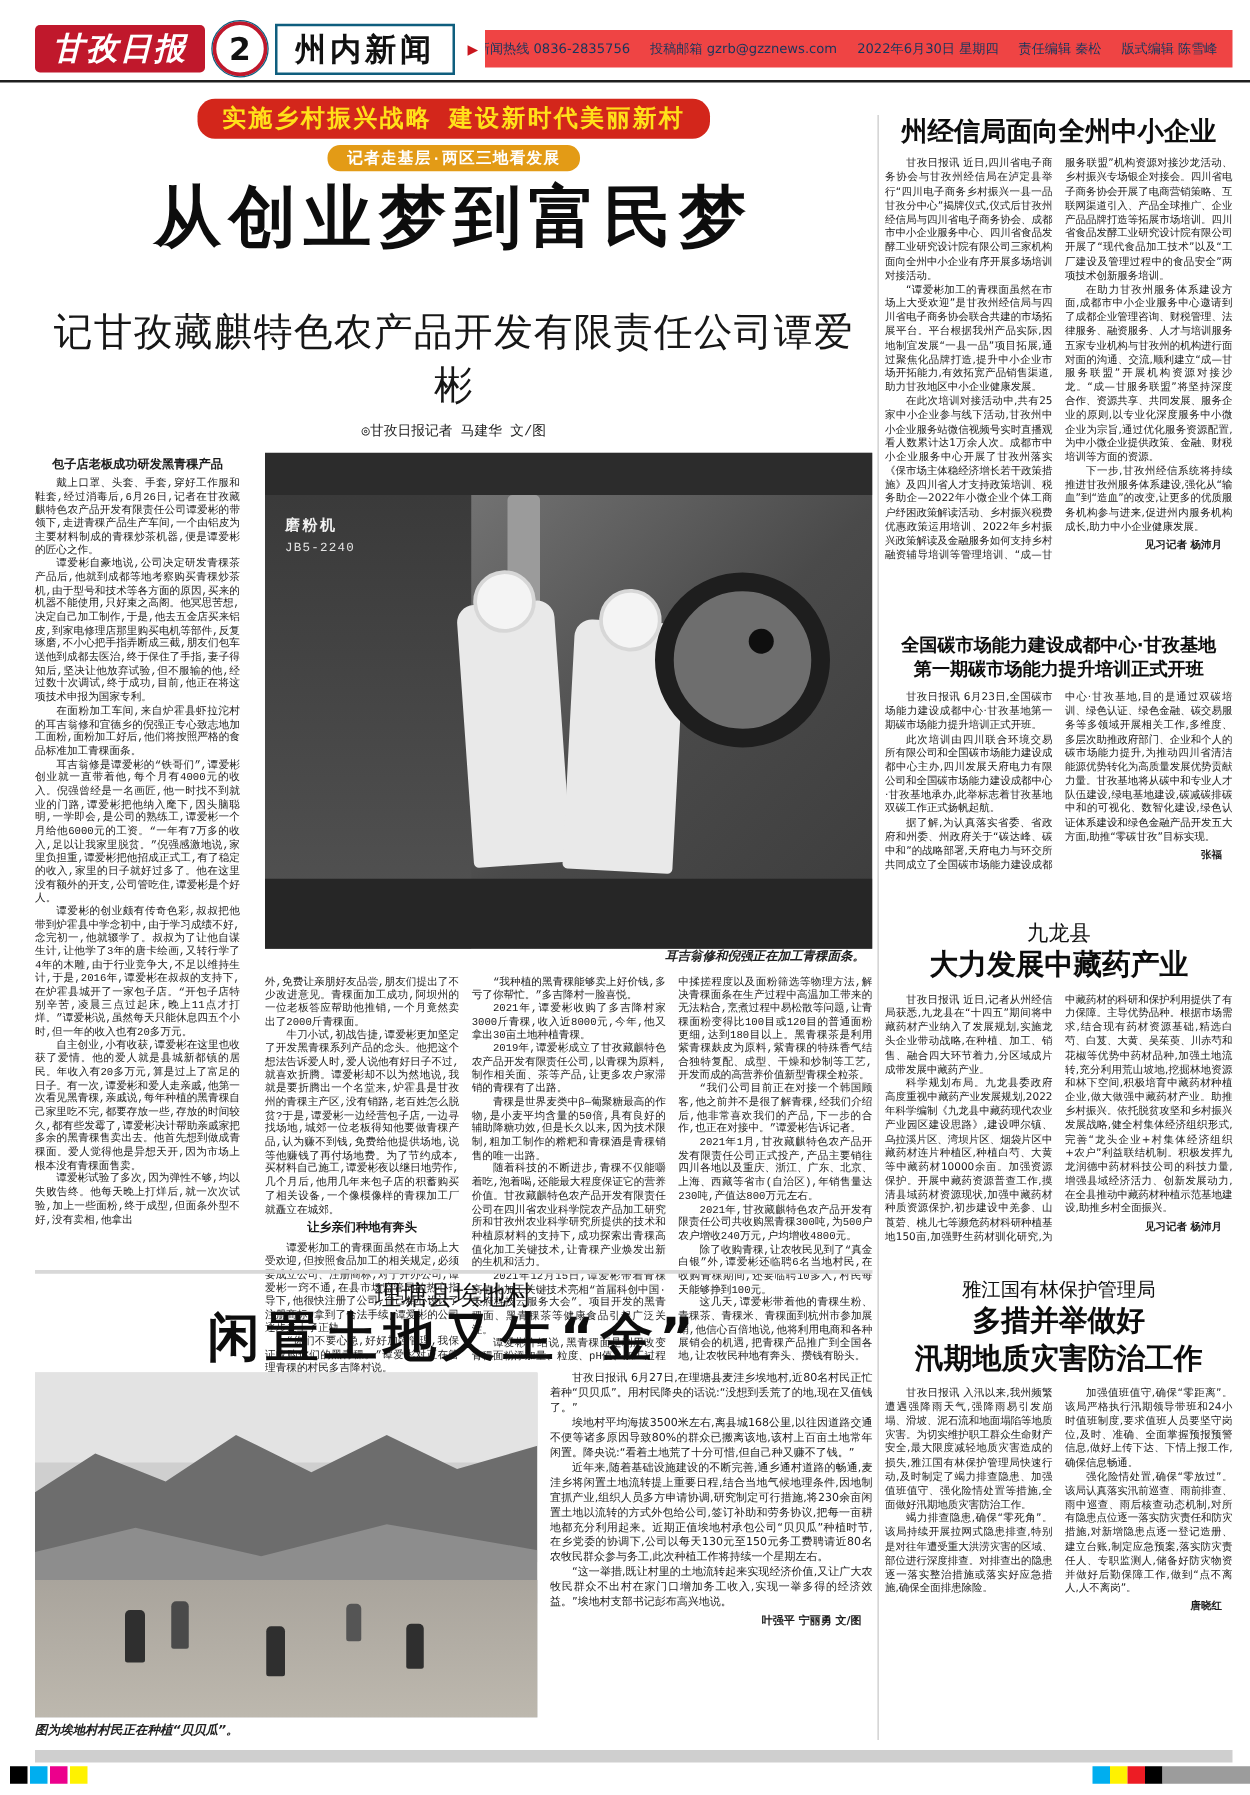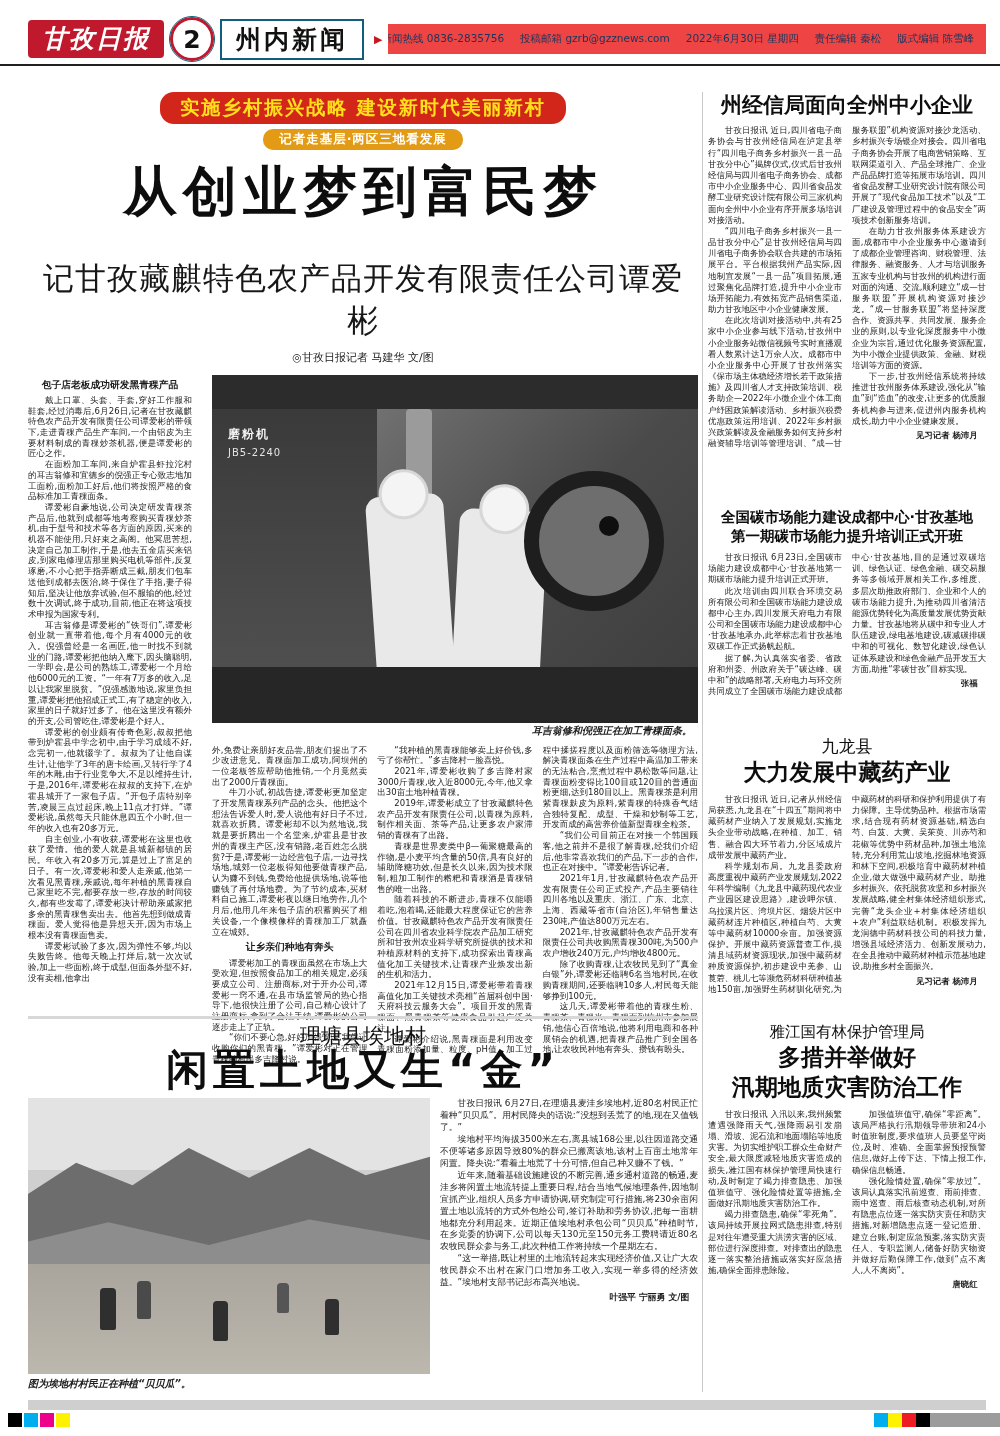--- a/index.html
+++ b/index.html
@@ -18,33 +18,33 @@
   .infobar{flex:1;height:30px;background:#dbe8f4;display:flex;align-items:center;gap:16px;
         padding:0 12px;font-size:10.5px;color:#17365d;white-space:nowrap;overflow:hidden;}
   .top-rule{position:absolute;left:0;right:0;top:64px;border-top:2px solid #1f1f1f;}
   
   .para{margin:0;text-align:justify;}
   .para.p{text-indent:2em;}
   .para.cont{text-indent:0;}
   .para.subhead{font-weight:bold;text-align:center;text-indent:0;margin:4px 0;font-size:1.15em;}
   .para.sig{text-align:right;text-indent:0;padding-right:1em;font-weight:bold;margin-top:3px;}
   
-  .left-main{position:absolute;left:28px;top:92px;width:670px;height:936px;}
+  .left-main{position:absolute;left:28px;top:79px;width:670px;height:936px;font-family:Liberation Mono, monospace;}
   .banner1{width:fit-content;margin:0 auto;background:#d3261b;color:#ffe11a;font-weight:bold;
         font-size:19px;letter-spacing:2px;padding:3px 20px;border-radius:14px;}
   .banner2{width:fit-content;margin:5px auto 0;background:#e39b16;color:#fff;font-weight:bold;
         font-size:12.5px;letter-spacing:1px;padding:2px 16px;border-radius:10px;}
   .main-title{margin-top:12px;text-align:center;font-size:54px;font-weight:bold;letter-spacing:6px;color:#0d0d0d;line-height:1.1;}
   .main-deck{margin-top:8px;text-align:center;font-size:31px;letter-spacing:1px;color:#171717;}
   .main-byline{margin-top:8px;text-align:center;font-size:11px;color:#222;}
   .article-body{margin-top:10px;display:flex;gap:20px;height:740px;overflow:hidden;
         font-size:8.5px;line-height:1.26;}
   .col1{width:164px;flex:none;overflow:hidden;}
   .right-wrap{flex:1;display:flex;flex-direction:column;overflow:hidden;}
-  .main-photo{height:348px;position:relative;background:linear-gradient(135deg,#8a8a8a,#4a4a4a 60%,#3c3c3c);overflow:hidden;flex:none;text-align:center;}
+  .main-photo{height:397px;position:relative;background:linear-gradient(135deg,#8a8a8a,#4a4a4a 60%,#3c3c3c);overflow:hidden;flex:none;text-align:center;}
   .mp-ceiling{position:absolute;left:0;top:0;right:0;height:34px;background:#2c2c2c;}
   .mp-machine-left{position:absolute;left:0;top:34px;width:34%;height:100%;background:linear-gradient(#3a3a3a,#565656);}
   .mp-label{position:absolute;left:16px;top:52px;color:#f2f2f2;font-weight:bold;font-size:12px;letter-spacing:2px;}
   .mp-label2{position:absolute;left:16px;top:72px;color:#e4e4e4;font-size:10px;letter-spacing:1px;}
   .mp-pipe{position:absolute;left:40%;top:34px;width:26px;height:150px;background:#9b9b9b;border-radius:4px;}
   .mp-worker{position:absolute;background:#e9e9e9;border-radius:14px 14px 4px 4px;}
   .mp-w1{left:33%;top:120px;width:78px;height:210px;transform:rotate(-4deg);}
   .mp-w2{left:50%;top:135px;width:88px;height:200px;transform:rotate(3deg);}
   .mp-head{position:absolute;left:50%;top:-26px;transform:translateX(-50%);width:44px;height:44px;border-radius:50%;background:#f4f4f4;border:3px solid #d7d7d7;}
   .mp-wheel{position:absolute;right:34px;top:96px;width:110px;height:110px;border-radius:50%;border:15px solid #1e1e1e;background:#6e6e6e;}
@@ -124,22 +124,22 @@
     <div class="banner1" style="background-color: rgb(211, 38, 27);">实施乡村振兴战略 建设新时代美丽新村</div>
     <div class="banner2" style="background-color: rgb(227, 155, 22);">记者走基层·两区三地看发展</div>
     <h1 class="main-title">从创业梦到富民梦</h1>
     <div class="main-deck">记甘孜藏麒特色农产品开发有限责任公司谭爱彬</div>
     <div class="main-byline">◎甘孜日报记者 马建华 文/图</div>
 
     <div class="article-body">
       <div class="col1">
           <p class="para subhead">包子店老板成功研发黑青稞产品</p>
           <p class="para p">戴上口罩、头套、手套,穿好工作服和鞋套,经过消毒后,6月26日,记者在甘孜藏麒特色农产品开发有限责任公司谭爱彬的带领下,走进青稞产品生产车间,一个由铝皮为主要材料制成的青稞炒茶机器,便是谭爱彬的匠心之作。</p>
+          <p class="para p">谭爱彬自豪地说,公司决定研发青稞茶产品后,他就到成都等地考察购买青稞炒茶机,由于型号和技术等各方面的原因,买来的机器不能使用,只好束之高阁。他冥思苦想,决定自己加工制作,于是,他去五金店买来铝皮,到家电修理店那里购买电机等部件,反复琢磨,不小心把手指弄断成三截,朋友们包车送他到成都去医治,终于保住了手指,妻子得知后,坚决让他放弃试验,但不服输的他,经过数十次调试,终于成功,目前,他正在将这项技术申报为国家专利。</p>
           <p class="para p">在面粉加工车间,来自炉霍县虾拉沱村的耳吉翁修和宜德乡的倪强正专心致志地加工面粉,面粉加工好后,他们将按照严格的食品标准加工青稞面条。</p>
-          <p class="para p">谭爱彬自豪地说,公司决定研发青稞茶产品后,他就到成都等地考察购买青稞炒茶机,由于型号和技术等各方面的原因,买来的机器不能使用,只好束之高阁。他冥思苦想,决定自己加工制作,于是,他去五金店买来铝皮,到家电修理店那里购买电机等部件,反复琢磨,不小心把手指弄断成三截,朋友们包车送他到成都去医治,终于保住了手指,妻子得知后,坚决让他放弃试验,但不服输的他,经过数十次调试,终于成功,目前,他正在将这项技术申报为国家专利。</p>
           <p class="para p">耳吉翁修是谭爱彬的“铁哥们”,谭爱彬创业就一直带着他,每个月有4000元的收入。倪强曾经是一名画匠,他一时找不到就业的门路,谭爱彬把他纳入麾下,因头脑聪明,一学即会,是公司的熟练工,谭爱彬一个月给他6000元的工资。“一年有7万多的收入,足以让我家里脱贫。”倪强感激地说,家里负担重,谭爱彬把他招成正式工,有了稳定的收入,家里的日子就好过多了。他在这里没有额外的开支,公司管吃住,谭爱彬是个好人。</p>
           <p class="para p">谭爱彬的创业颇有传奇色彩,叔叔把他带到炉霍县中学念初中,由于学习成绩不好,念完初一,他就辍学了。叔叔为了让他自谋生计,让他学了3年的唐卡绘画,又转行学了4年的木雕,由于行业竞争大,不足以维持生计,于是,2016年,谭爱彬在叔叔的支持下,在炉霍县城开了一家包子店。“开包子店特别辛苦,凌晨三点过起床,晚上11点才打烊。”谭爱彬说,虽然每天只能休息四五个小时,但一年的收入也有20多万元。</p>
           <p class="para p">自主创业,小有收获,谭爱彬在这里也收获了爱情。他的爱人就是县城新都镇的居民。年收入有20多万元,算是过上了富足的日子。有一次,谭爱彬和爱人走亲戚,他第一次看见黑青稞,亲戚说,每年种植的黑青稞自己家里吃不完,都要存放一些,存放的时间较久,都有些发霉了,谭爱彬决计帮助亲戚家把多余的黑青稞售卖出去。他首先想到做成青稞面。爱人觉得他是异想天开,因为市场上根本没有青稞面售卖。</p>
           <p class="para p">谭爱彬试验了多次,因为弹性不够,均以失败告终。他每天晚上打烊后,就一次次试验,加上一些面粉,终于成型,但面条外型不好,没有卖相,他拿出</p>
         </div>
       <div class="right-wrap">
         <figure class="main-photo" style="margin:0">
           <div class="mp-ceiling"></div>
           <div class="mp-machine-left"></div>
           <div class="mp-label">磨粉机</div>
@@ -209,21 +209,21 @@
         </div>
     </div>
   </section>
 
   <aside class="right-col">
 
     <div>
       <div class="rc-title t-a">州经信局面向全州中小企业</div>
       <div class="rc-body body-a">
           <p class="para p">甘孜日报讯 近日,四川省电子商务协会与甘孜州经信局在泸定县举行“四川电子商务乡村振兴一县一品甘孜分中心”揭牌仪式,仪式后甘孜州经信局与四川省电子商务协会、成都市中小企业服务中心、四川省食品发酵工业研究设计院有限公司三家机构面向全州中小企业有序开展多场培训对接活动。</p>
-          <p class="para p">“四川电子商务乡村振兴一县一品甘孜分中心”是甘孜州经信局与四川省电子商务协会联合共建的市场拓展平台。平台根据我州产品实际,因地制宜发展“一县一品”项目拓展,通过聚焦化品牌打造,提升中小企业市场开拓能力,有效拓宽产品销售渠道,助力甘孜地区中小企业健康发展。</p>
+          <p class="para p">“谭爱彬加工的青稞面虽然在市场上大受欢迎”是甘孜州经信局与四川省电子商务协会联合共建的市场拓展平台。平台根据我州产品实际,因地制宜发展“一县一品”项目拓展,通过聚焦化品牌打造,提升中小企业市场开拓能力,有效拓宽产品销售渠道,助力甘孜地区中小企业健康发展。</p>
           <p class="para p">在此次培训对接活动中,共有25家中小企业参与线下活动,甘孜州中小企业服务站微信视频号实时直播观看人数累计达1万余人次。成都市中小企业服务中心开展了甘孜州落实《保市场主体稳经济增长若干政策措施》及四川省人才支持政策培训、税务助企—2022年小微企业个体工商户纾困政策解读活动、乡村振兴税费优惠政策运用培训、2022年乡村振兴政策解读及金融服务如何支持乡村融资辅导培训等管理培训、“成—甘服务联盟”机构资源对接沙龙活动、乡村振兴专场银企对接会。四川省电子商务协会开展了电商营销策略、互联网渠道引入、产品全球推广、企业产品品牌打造等拓展市场培训。四川省食品发酵工业研究设计院有限公司开展了“现代食品加工技术”以及“工厂建设及管理过程中的食品安全”两项技术创新服务培训。</p>
           <p class="para p">在助力甘孜州服务体系建设方面,成都市中小企业服务中心邀请到了成都企业管理咨询、财税管理、法律服务、融资服务、人才与培训服务五家专业机构与甘孜州的机构进行面对面的沟通、交流,顺利建立“成—甘服务联盟”开展机构资源对接沙龙。“成—甘服务联盟”将坚持深度合作、资源共享、共同发展、服务企业的原则,以专业化深度服务中小微企业为宗旨,通过优化服务资源配置,为中小微企业提供政策、金融、财税培训等方面的资源。</p>
           <p class="para p">下一步,甘孜州经信系统将持续推进甘孜州服务体系建设,强化从“输血”到“造血”的改变,让更多的优质服务机构参与进来,促进州内服务机构成长,助力中小企业健康发展。</p>
           <p class="para sig">见习记者 杨沛月</p>
         </div>
     </div>
 
     <div class="blk">
       <div class="rc-title t-b">全国碳市场能力建设成都中心·甘孜基地</div>
       <div class="rc-title t-b">第一期碳市场能力提升培训正式开班</div>

